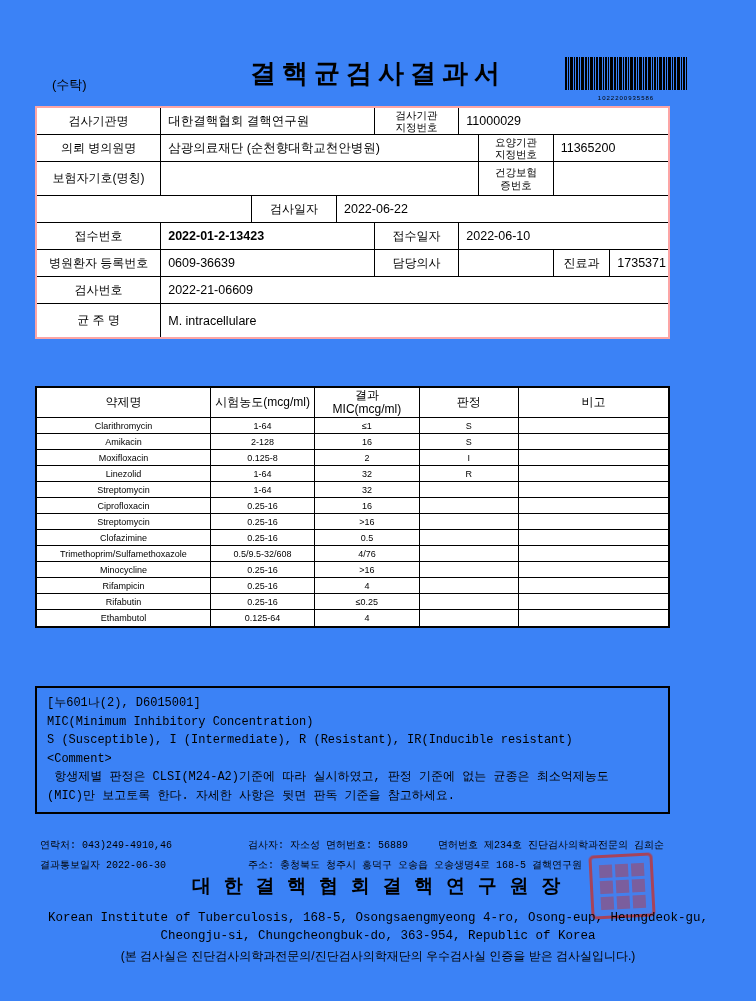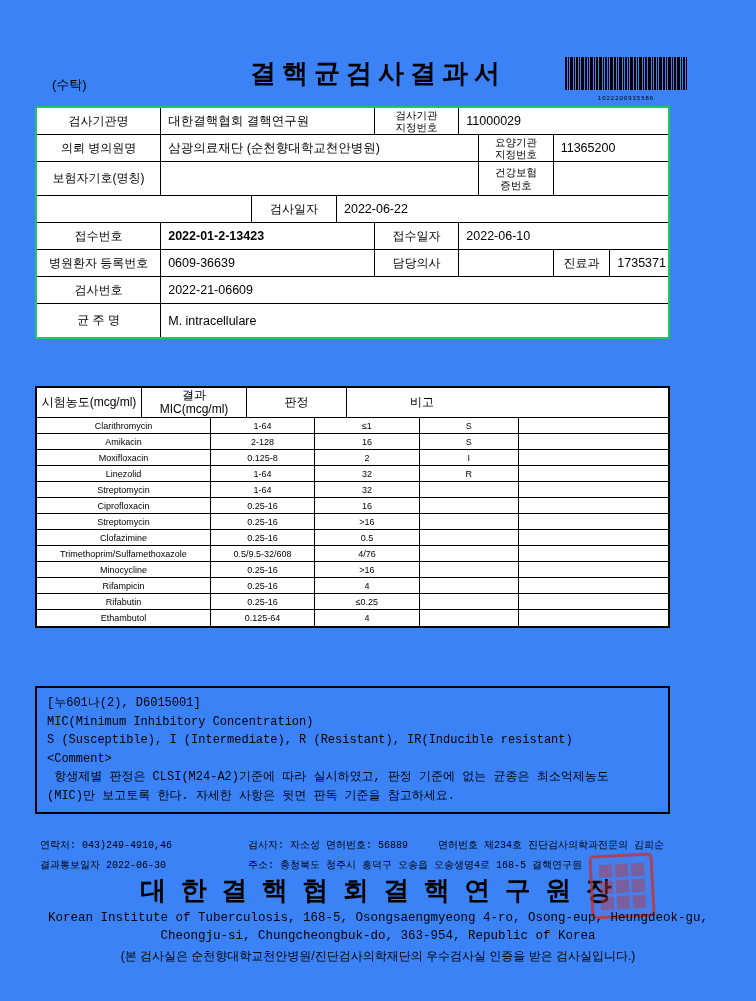--- a/index.html
+++ b/index.html
@@ -14,21 +14,21 @@
   .consign { position:absolute; left:52px; top:76px; font-size:13px; }
   .doc-title {
     position:absolute; left:0; top:56px; width:100%; text-align:center;
     font-size:26px; font-weight:bold; letter-spacing:6px;
     font-family:"Liberation Serif","DejaVu Serif",serif;
   }
   .barcode-wrap { position:absolute; left:565px; top:57px; width:122px; text-align:center; }
   .barcode-num { font-size:6px; letter-spacing:1px; margin-top:1px; }
 
   
-  .info-table { position:absolute; left:35px; top:106px; width:635px; border:2px solid #22c55e; background:#fff; }
+  .info-table { position:absolute; left:35px; top:106px; width:635px; border:2px solid #fca5a5; background:#fff; }
   .irow { display:flex; border-bottom:1px solid #000; }
   .irow:last-child { border-bottom:none; }
   .h27{height:27px} .h28{height:28px} .h33{height:33px} .h34{height:34px}
   .icell { border-right:1px solid #000; display:flex; align-items:center; padding:0 7px; font-size:12.5px; overflow:hidden; }
   .icell:last-child { border-right:none; }
   .icell.label { justify-content:center; text-align:center; padding:0 2px; font-size:12px; }
   .icell.small-label { justify-content:center; text-align:center; font-size:10.5px; line-height:1.15; white-space:pre-line; padding:0 2px; }
   .icell.bold { font-weight:bold; }
   .w40{width:40px} .w55{width:55px} .w57{width:57px} .w58{width:58px} .w75{width:75px}
   .w85{width:85px} .w95{width:95px} .w115{width:115px} .w125{width:125px} .w210{width:210px}
@@ -56,21 +56,21 @@
 
   
   .ft { position:absolute; font-size:10px; white-space:nowrap;font-family:Liberation Mono, monospace; }
   .ft-contact { left:40px; top:838px; }
   .ft-examiner { left:248px; top:838px; }
   .ft-license { left:438px; top:838px; }
   .ft-resultdate { left:40px; top:858px; }
   .ft-address { left:248px; top:858px; }
   .org-title {
     position:absolute; left:0; top:873px; width:100%; text-align:center;
-    font-size:26px; font-weight:bold; letter-spacing:4px;
+    font-size:19px; font-weight:bold; letter-spacing:4px;
     font-family:"Liberation Serif","DejaVu Serif",serif;
   }
   .eng-line { position:absolute; left:0; width:100%; text-align:center;
     font-family:"Liberation Mono","DejaVu Sans Mono",monospace; font-size:12.5px; }
   .eng1 { top:911px; } .eng2 { top:929px; }
   .cert-line { position:absolute; left:0; top:948px; width:100%; text-align:center; font-size:12px; }
 
   
   .seal {
     position:absolute; left:590px; top:854px; width:64px; height:64px;
@@ -194,20 +194,21 @@
       <div class="icell w510">2022-21-06609</div>
     </div>
     <div class="irow h33">
       <div class="icell label w125">균 주 명</div>
       <div class="icell w510">M. intracellulare</div>
     </div>
   </div>
 
   <div class="drug-table">
     <div class="dhead">
+      <div class="dcell cw175">약제명</div>
       <div class="dcell cw105">시험농도(mcg/ml)</div>
       <div class="dcell cw105">결과
 MIC(mcg/ml)</div>
       <div class="dcell cw100">판정</div>
       <div class="dcell cw150">비고</div>
     </div>
 
     <div class="drow">
       <div class="dcell cw175">Clarithromycin</div>
       <div class="dcell cw105">1-64</div>
@@ -327,15 +328,15 @@
       <div class="seal-dot"></div>
       <div class="seal-dot"></div>
       <div class="seal-dot"></div>
       <div class="seal-dot"></div>
       <div class="seal-dot"></div>
     </div>
   </div>
 
   <div class="eng-line eng1">Korean Institute of Tuberculosis, 168-5, Osongsaengmyeong 4-ro, Osong-eup, Heungdeok-gu,</div>
   <div class="eng-line eng2">Cheongju-si, Chungcheongbuk-do, 363-954, Republic of Korea</div>
-  <div class="cert-line">(본 검사실은 순천향대학교천안병원/진단검사의학재단의 우수검사실 인증을 받은 검사실입니다.)</div>
+  <div class="cert-line">(본 검사실은 진단검사의학과전문의/진단검사의학재단의 우수검사실 인증을 받은 검사실입니다.)</div>
 
 </div>
 
 </body></html>

